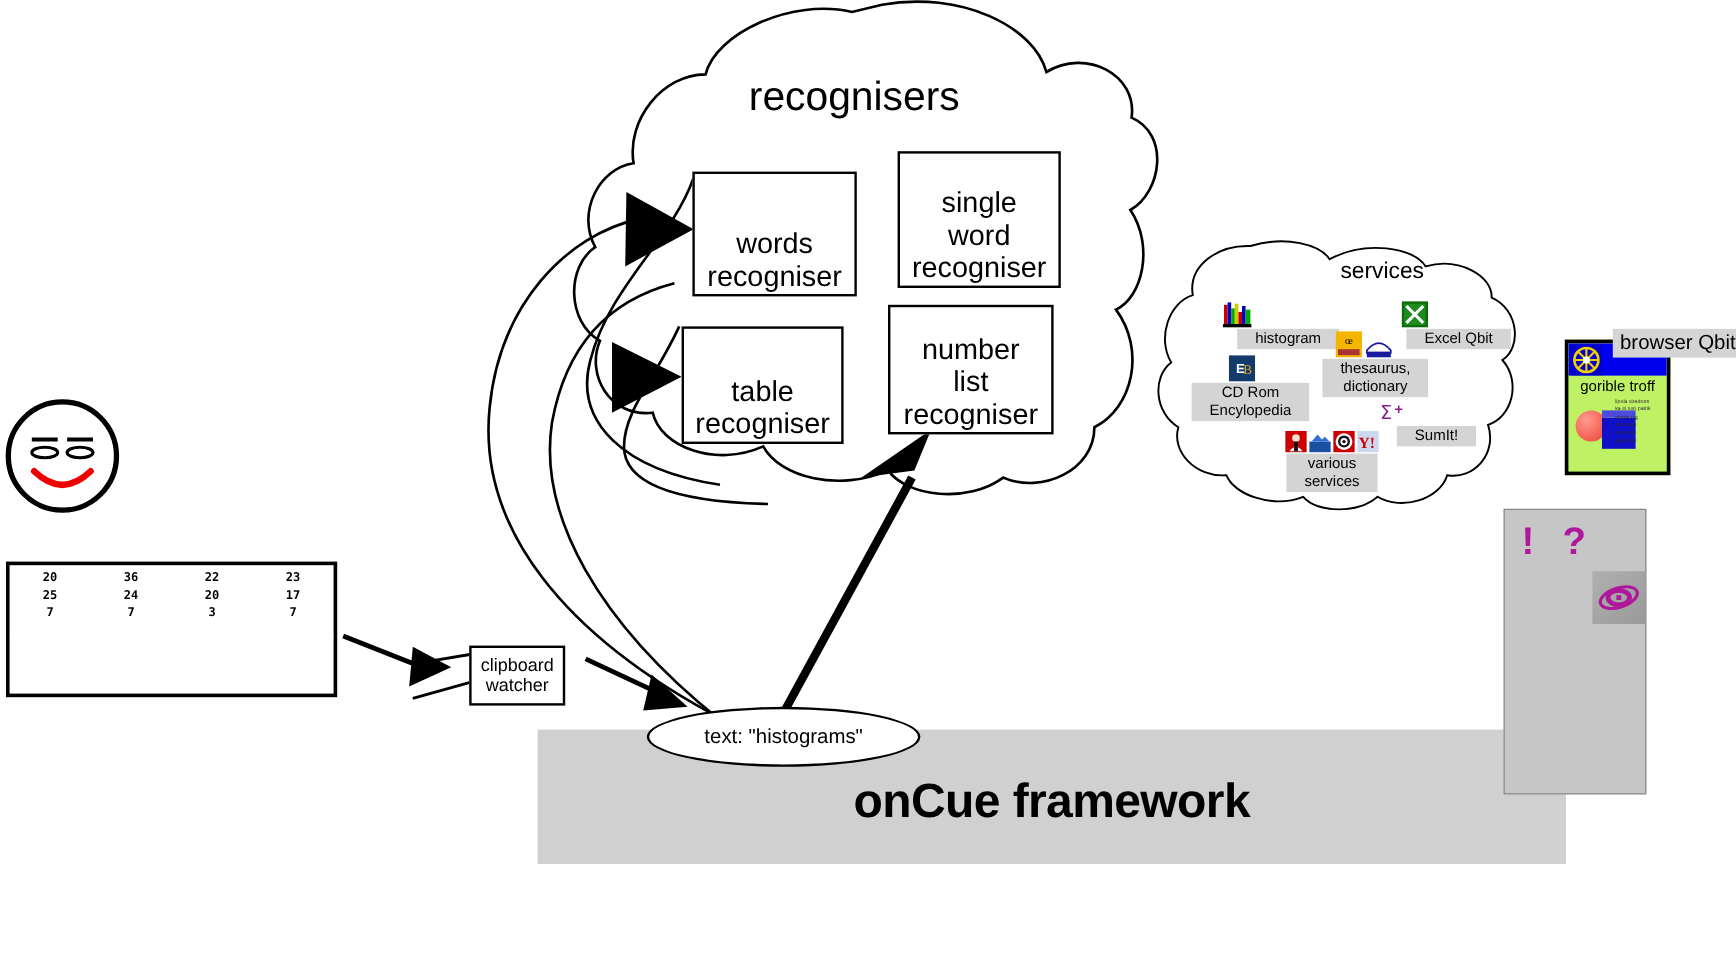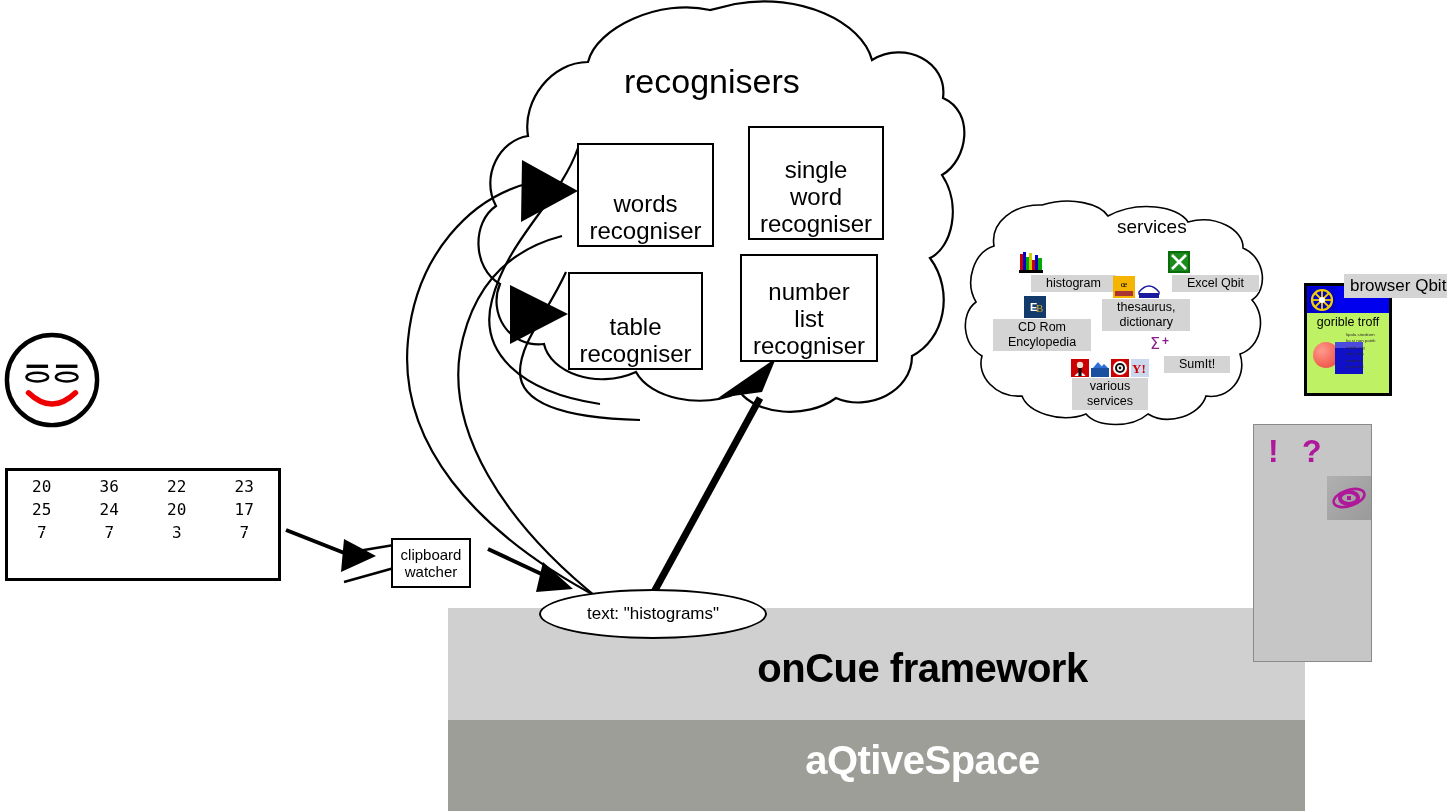--- a/index.html
+++ b/index.html
@@ -4,21 +4,21 @@
 <style>
   html,body{margin:0;padding:0;background:#ffffff;}
   body{width:1447px;height:811px;position:relative;overflow:hidden;
        font-family:"Liberation Sans",sans-serif;color:#000;}
   .stage{position:absolute;left:0;top:0;width:1447px;height:811px;}
   svg.layer{position:absolute;left:0;top:0;width:1447px;height:811px;overflow:visible;}
 
   
   #bar-oncue{position:absolute;left:448px;top:608px;width:857px;height:112px;background:#d0d0d0;}
   #bar-aqtive{position:absolute;left:448px;top:720px;width:857px;height:91px;background:#9e9e99;}
-  .bar-label{position:absolute;width:100%;text-align:center;font-weight:bold;white-space:nowrap;margin-left:46px;}
+  .bar-label{position:absolute;width:100%;text-align:center;font-weight:bold;white-space:nowrap;}
   #oncue-text{top:38px;font-size:40px;color:#000;letter-spacing:-0.5px;}
   #aqtive-text{top:18px;font-size:40px;color:#ffffff;letter-spacing:-0.5px;}
 
   
   .rbox{position:absolute;border:2.5px solid #000;background:#fff;
         display:flex;align-items:flex-end;justify-content:center;text-align:center;
         font-size:24px;line-height:1.12;}
   #box-words{left:577px;top:143px;width:133px;height:100px;}
   #box-single{left:748px;top:126px;width:132px;height:110px;}
   #box-table{left:568px;top:272px;width:131px;height:94px;}
@@ -37,21 +37,21 @@
   
   #text-ellipse{position:absolute;left:539px;top:589px;width:224px;height:46px;
                 border:2.5px solid #000;border-radius:50%;background:#fff;
                 display:flex;align-items:center;justify-content:center;
                 font-size:17px;white-space:nowrap;}
 
   
   #docwin{position:absolute;left:5px;top:468px;width:270px;height:107px;
           border:3px solid #000;background:#fff;overflow:hidden;}
   #doc-nums{position:absolute;left:0;top:4px;width:100%;
-            font-family:"DejaVu Sans Mono",monospace;font-weight:normal;font-size:16px;
+            font-family:"DejaVu Sans Mono",monospace;font-weight:bold;font-size:10px;
             line-height:1.45;color:#000;}
   #doc-nums .nrow{display:flex;}
   #doc-nums .nrow span{flex:1;text-align:center;}
   #doc-sep{position:absolute;left:0;top:59px;width:100%;height:1px;background:#fff;}
   #doc-text{position:absolute;left:3px;top:62px;width:276px;
             font-family:"DejaVu Sans Mono",monospace;font-weight:bold;font-size:12px;
             line-height:1.32;white-space:pre;color:#000;}
   .sel{background:#00008b;color:#fff;}
 
   
@@ -89,23 +89,20 @@
              background:linear-gradient(135deg,#b0b0b0,#9a9a9a);display:flex;
              align-items:center;justify-content:center;}
 </style>
 </head>
 <body>
 
 <div class="stage">
 
   <div id="bar-oncue">
     <div class="bar-label" id="oncue-text">onCue framework</div>
-  </div>
-  <div id="bar-aqtive">
-    <div class="bar-label" id="aqtive-text">aQtiveSpace</div>
   </div>
 
   <svg class="layer" viewBox="0 0 1447 811">
 
     <path fill="#ffffff" stroke="#000" stroke-width="2.2" d="M735 4
          C 800 -8, 862 22, 872 60
          C 905 40, 948 62, 943 98
          C 975 112, 968 160, 942 175
          C 962 205, 952 248, 930 258
          C 955 292, 944 340, 912 356

